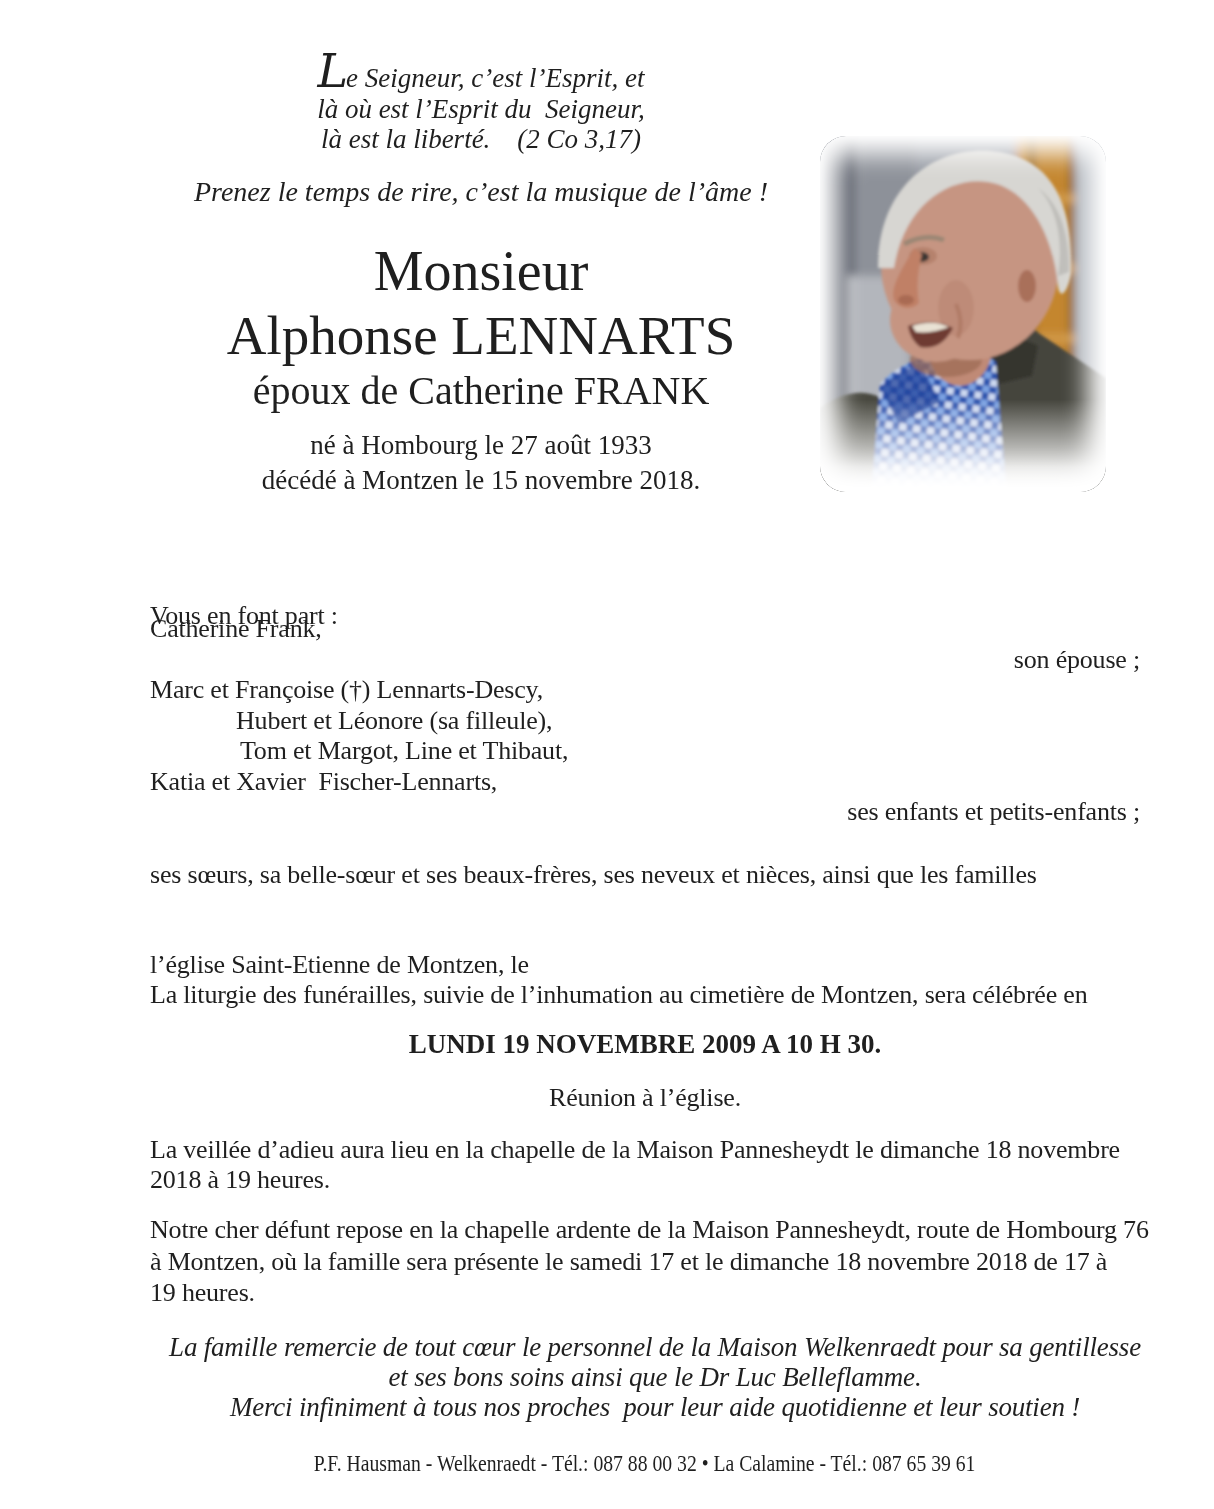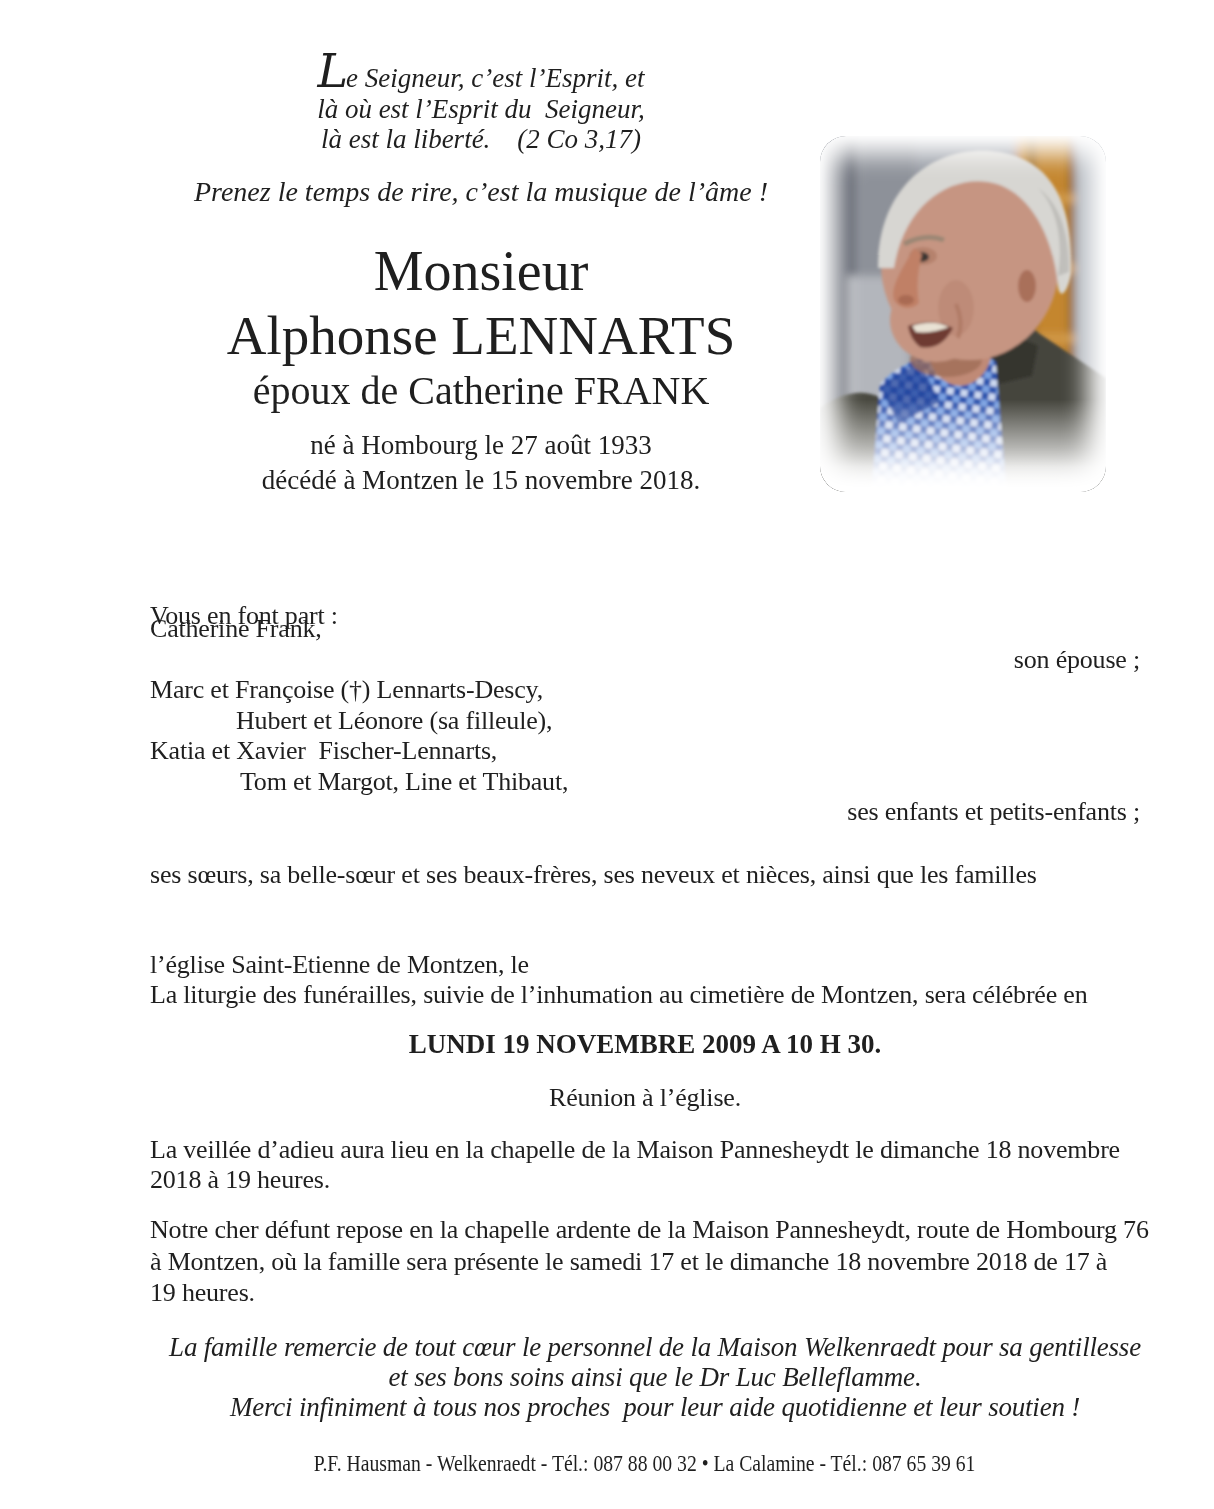--- a/index.html
+++ b/index.html
@@ -155,22 +155,22 @@
   <div class="photo-vignette"></div>
 </div>
 
 <div class="abs bodytext intro line">Vous en font part :</div>
 
 <div class="abs bodytext family">
   <div class="line">Catherine Frank,</div>
   <div class="line right-al">son épouse ;</div>
   <div class="line">Marc et Françoise (†) Lennarts-Descy,</div>
   <div class="line ind1">Hubert et Léonore (sa filleule),</div>
+  <div class="line ind2">Tom et Margot, Line et Thibaut,</div>
   <div class="line">Katia et Xavier  Fischer-Lennarts,</div>
-  <div class="line ind2">Tom et Margot, Line et Thibaut,</div>
   <div class="line right-al">ses enfants et petits-enfants ;</div>
 </div>
 
 <div class="abs bodytext p-relatives">
   <div class="line">ses sœurs, sa belle-sœur et ses beaux-frères, ses neveux et nièces, ainsi que les familles</div>
 </div>
 
 <div class="abs bodytext p-liturgie">
   <div class="line">l’église Saint-Etienne de Montzen, le</div>
   <div class="line">La liturgie des funérailles, suivie de l’inhumation au cimetière de Montzen, sera célébrée en</div>

